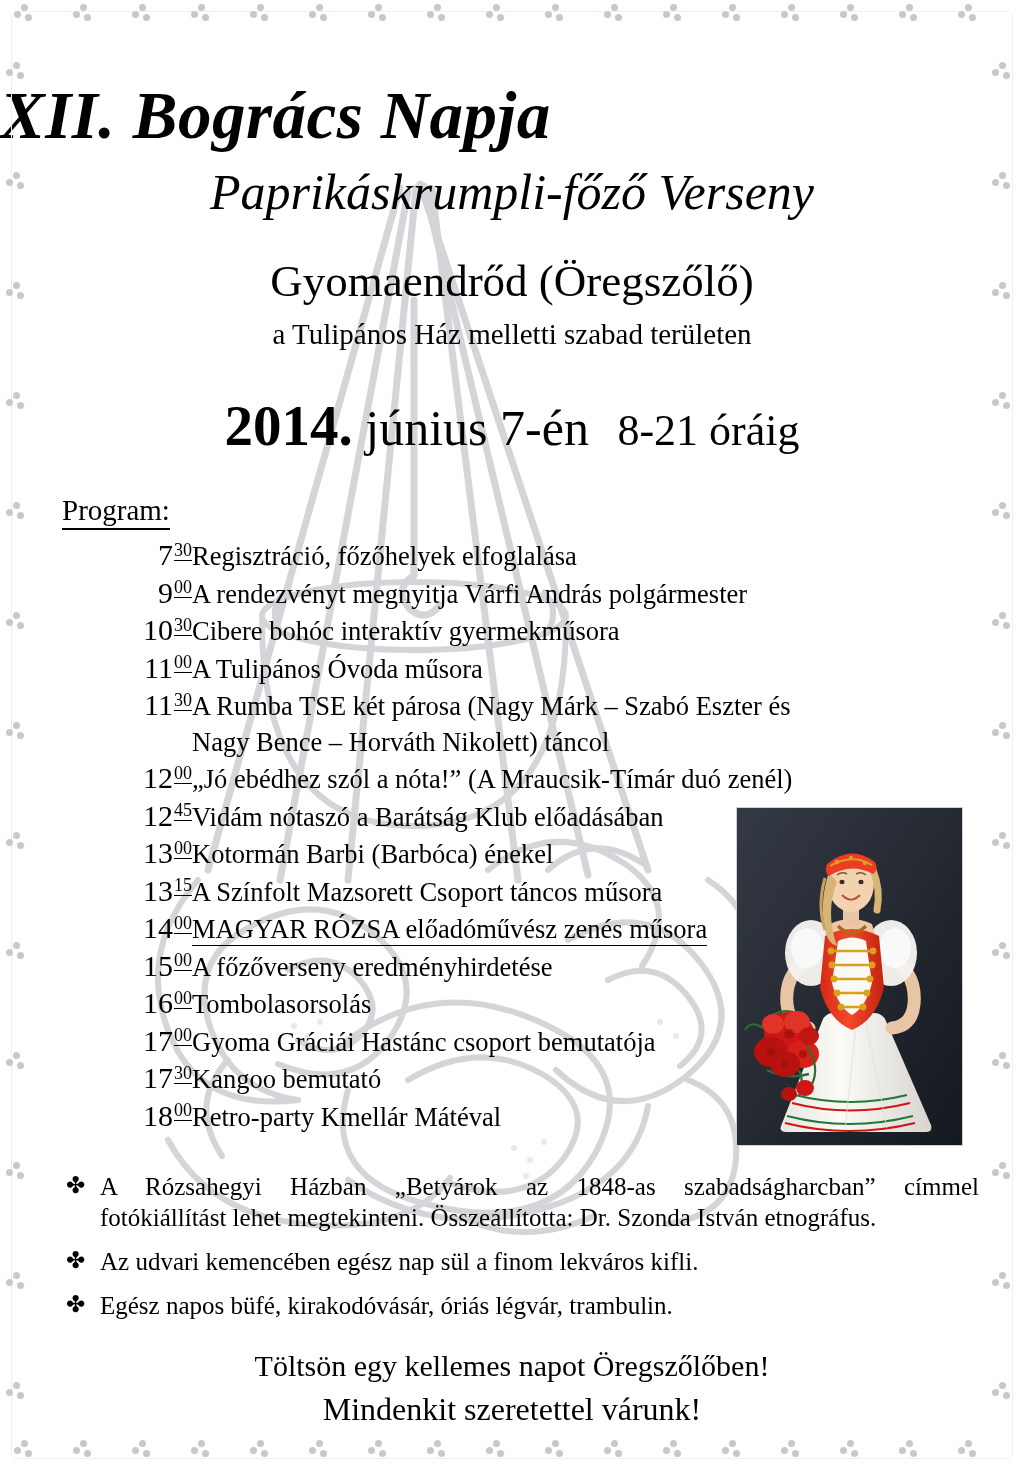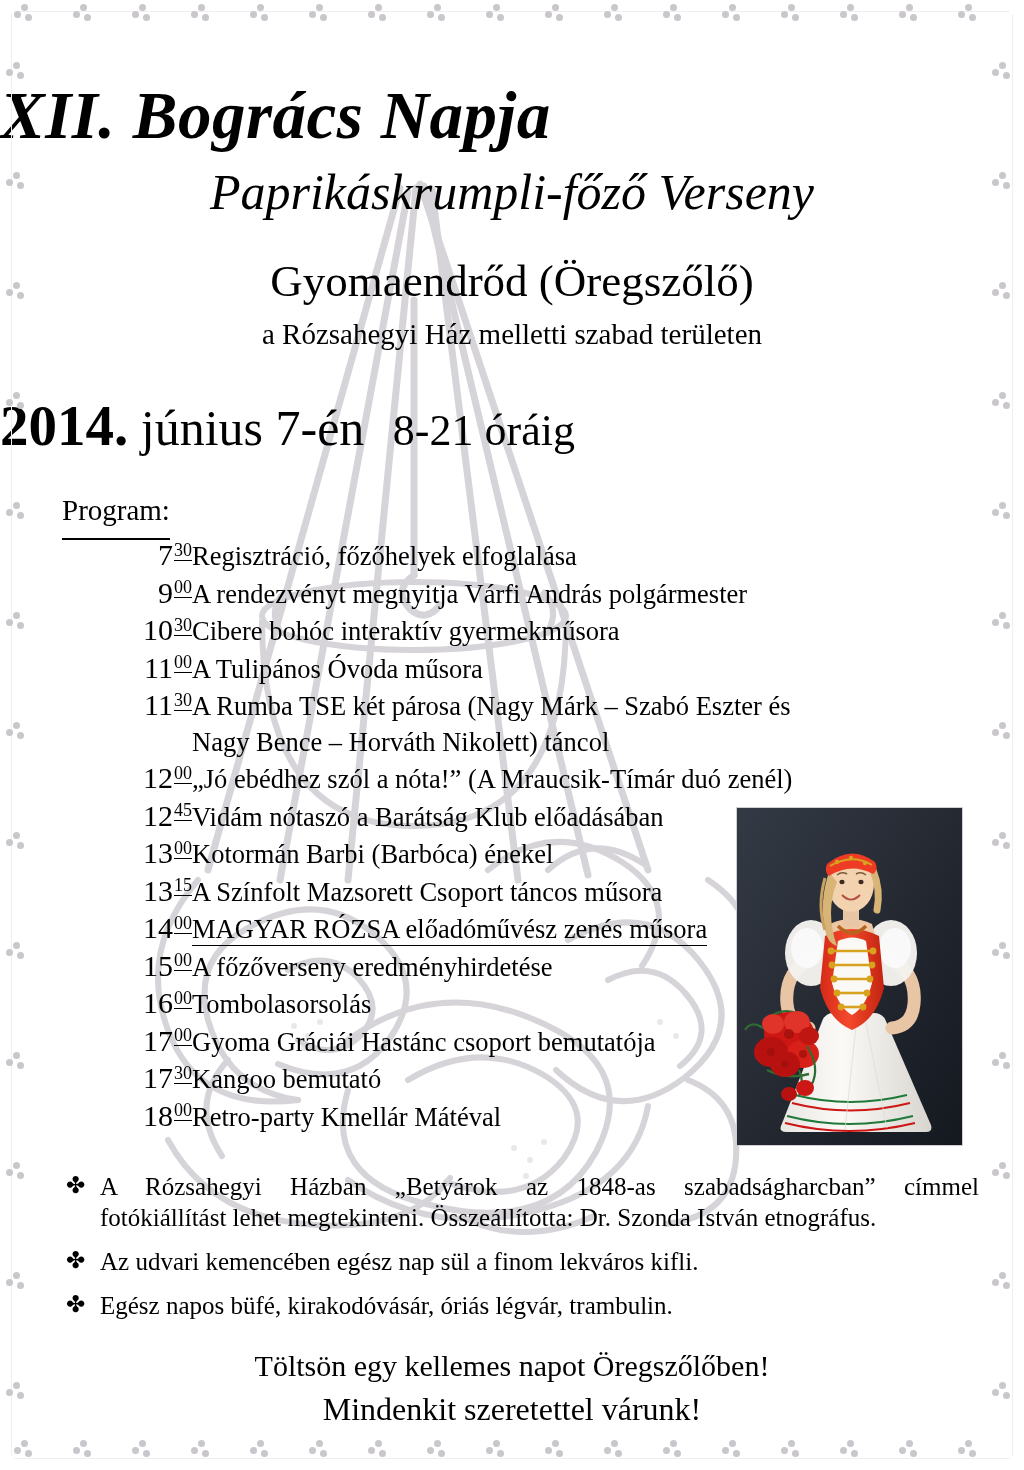--- a/index.html
+++ b/index.html
@@ -66,37 +66,37 @@
     margin:0; padding-top:42px;
     font-stretch:condensed;
   }
   .place-sub {
     text-align:center;
     font-size:29px;
     line-height:1;
     margin:0; padding-top:16px;
   }
   .datebar {
-    text-align:left;
+    text-align:center;
     font-size:50px;
     line-height:1;
     margin:0; padding-top:48px;
     white-space:nowrap;
   }
   .datebar .yr { font-size:57px; font-weight:600; }
   .datebar .hrs { font-size:44px; margin-left:16px; }
 
   .program-label {
     margin:0; padding:40px 0 0 62px;
     font-size:29px;
     display:block;
   }
   .program-label span {
     border-bottom:2px solid #000;
-    padding-bottom:12px;
+    padding-bottom:2px;
   }
 
   table.schedule {
     margin:10px 0 0 104px;
     border-collapse:collapse;
     width:760px;
   }
   table.schedule td { padding:0; vertical-align:baseline; }
   td.time {
     width:88px;
@@ -529,21 +529,21 @@
         <i></i>
       </div>
     </div>
 </div>
 
 <div class="content">
 
   <h1 class="title-main">XII. Bogrács Napja</h1>
   <h2 class="title-sub">Paprikáskrumpli-főző Verseny</h2>
   <div class="place">Gyomaendrőd (Öregszőlő)</div>
-  <div class="place-sub">a Rózsahegyi Ház melletti szabad területen</div>
+  <div class="place-sub">a Tulipános Ház melletti szabad területen</div>
 
   <div class="datebar">
     <span class="yr">2014.</span>
     <span class="dt">június 7-én</span>
     <span class="hrs">8-21 óráig</span>
   </div>
 
   <div class="program-label">
     <span>Program:</span>
   </div>

